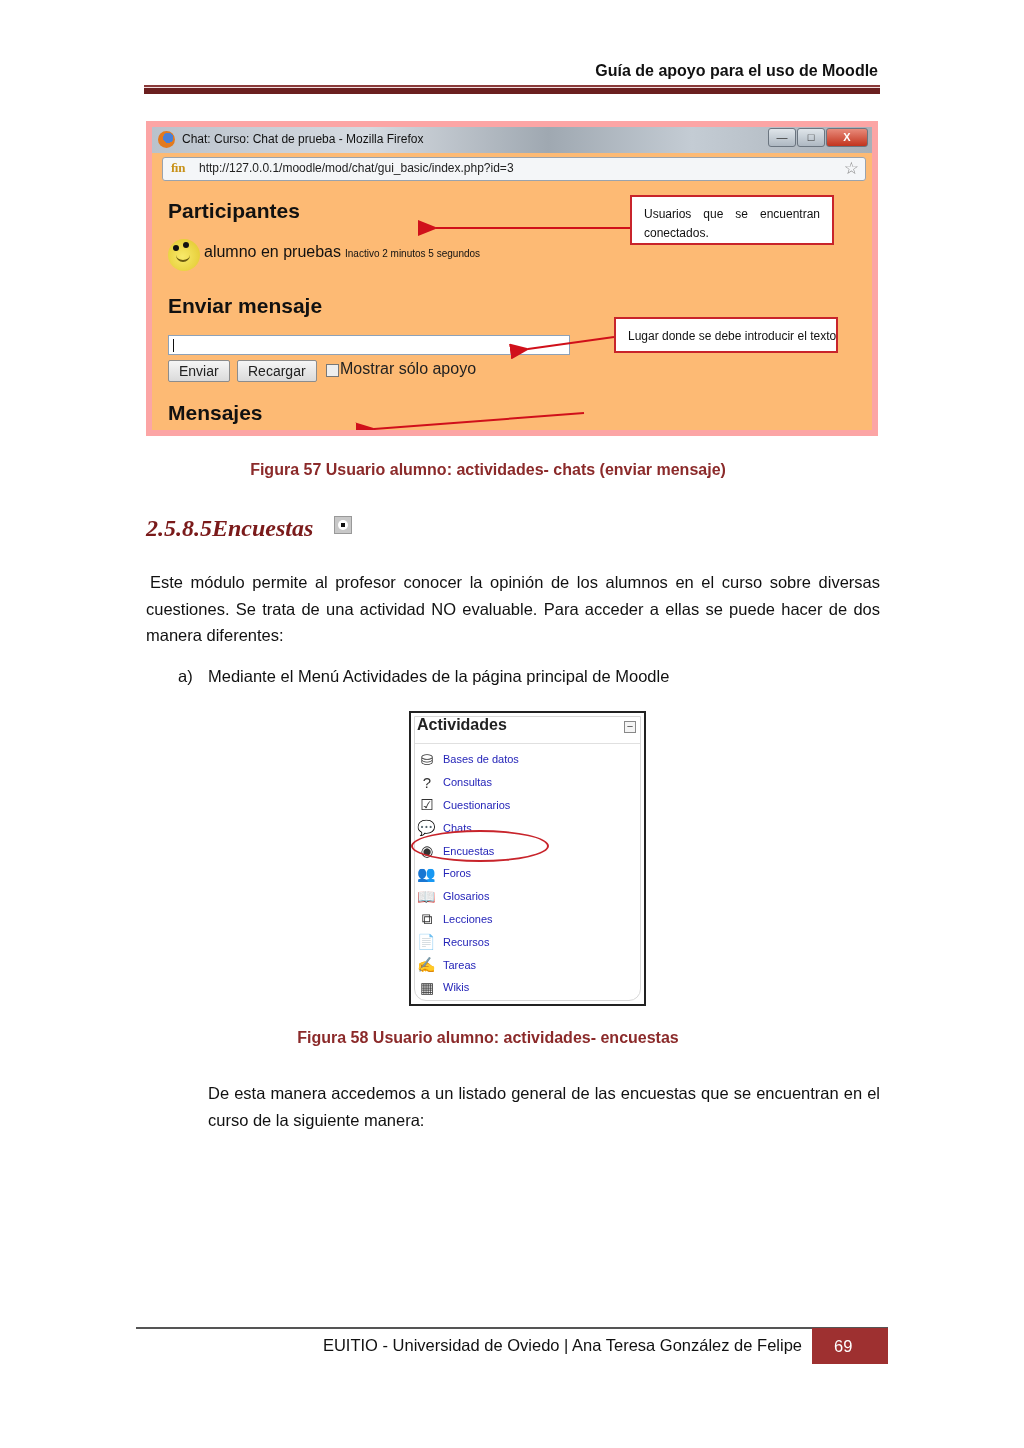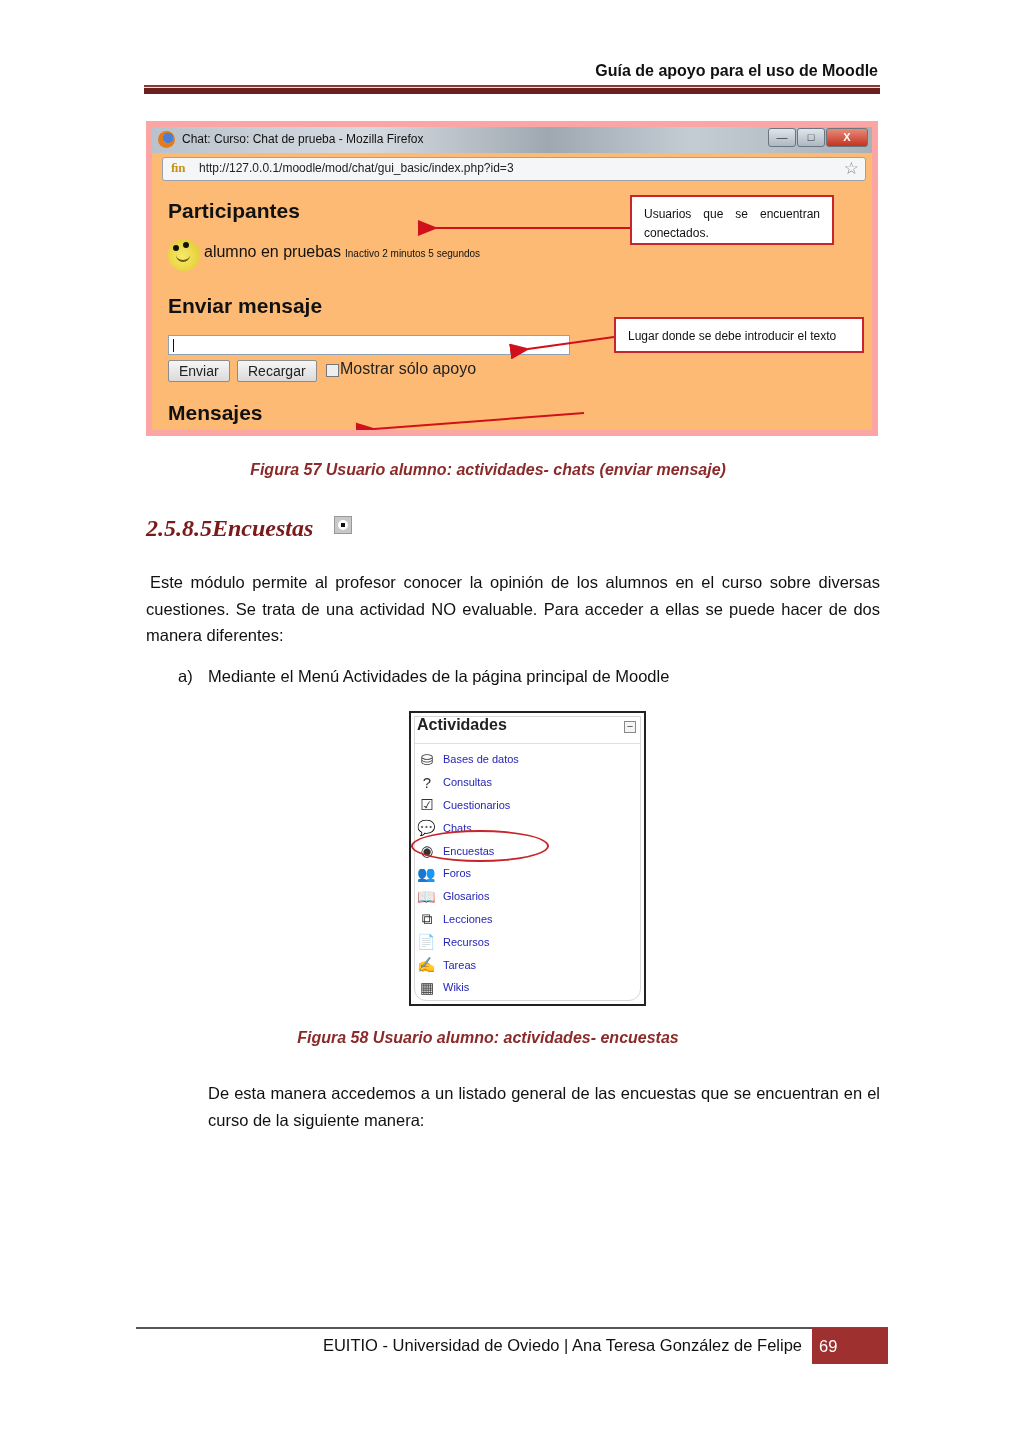--- a/index.html
+++ b/index.html
@@ -42,21 +42,21 @@
   .cbtn { position: absolute; top: 233px; height: 22px; padding: 0 10px; border: 1px solid #8c8c8c; border-radius: 2px;
           background: linear-gradient(#f6f6f6, #dadada); font-size: 14px; line-height: 20px; color: #222; font-family: "Liberation Sans", sans-serif; }
   .chk { position: absolute; left: 174px; top: 237px; width: 11px; height: 11px; border: 1px solid #777; background: #eee; }
   .chk-label { position: absolute; left: 188px; top: 233px; font-size: 16px; color: #222; }
 
   .callout { position: absolute; border: 2px solid #c8242b; background: #fff; box-sizing: border-box;
              font-size: 12px; color: #111; padding: 8px 12px; line-height: 19px; }
   .callout.just { text-align: justify; text-align-last: left; }
   svg.arrows { position: absolute; left: 0; top: 0; }
 
-  .caption { position: absolute; left: 0; width: 976px; text-align: center; font-style: italic; font-weight: bold;
+  .caption { position: absolute; left: 0; width: 976px; text-align: center; font-weight: bold;
              color: #8b2a2a; font-size: 16px; }
 
   .sec-h { position: absolute; left: 146px; top: 515px; font-family: "Liberation Serif", serif; font-style: italic; font-weight: bold;
            font-size: 24px; color: #7a1a1a; }
   .sec-icon { position: absolute; left: 334px; top: 516px; width: 18px; height: 18px; background: #c8c8c8; border: 1px solid #999; box-sizing: border-box; }
   .sec-icon::after { content: ""; position: absolute; left: 3px; top: 3px; width: 10px; height: 10px; border-radius: 50%;
                      background: radial-gradient(circle, #111 0 30%, #fff 32% 100%); }
 
   .para { position: absolute; left: 146px; width: 734px; font-size: 16.5px; line-height: 26.5px; color: #111; text-align: justify; }
   .li { position: absolute; left: 178px; top: 667px; font-size: 16.5px; color: #111; }
@@ -74,21 +74,21 @@
   .act-item { height: 22.8px; display: flex; align-items: center; }
   .act-icon { width: 20px; height: 19px; margin-right: 6px; display: inline-flex; align-items: center; justify-content: center;
               font-size: 15px; line-height: 1; color: #333; }
   .act-link { font-size: 11px; color: #2424b8; }
   .circle-mark { position: absolute; left: 0px; top: 117px; width: 138px; height: 32px; border: 2px solid #c8242b; border-radius: 50%; box-sizing: border-box; }
 
   
   .ftr-rule { position: absolute; left: 136px; top: 1327px; width: 752px; height: 2px; background: #555; }
   .ftr-text { position: absolute; right: 222px; top: 1336px; font-size: 16.5px; color: #111; }
   .ftr-page { position: absolute; left: 812px; top: 1328px; width: 76px; height: 36px; background: #9e3030; color: #fff;
-              font-size: 16.5px; line-height: 36px; padding-left: 7px; box-sizing: border-box; }
+              font-size: 16.5px; line-height: 36px; padding-left: 22px; box-sizing: border-box; }
 </style>
 </head>
 <body>
 
 <div class="hdr-title">Guía de apoyo para el uso de Moodle</div>
 <div class="hdr-rule"></div>
 
 <div class="fig57">
   <div class="titlebar">
     <span class="ff-icon"></span>
@@ -125,21 +125,21 @@
       <marker id="ah" markerWidth="10" markerHeight="8" refX="1" refY="4" orient="auto">
         <path d="M10,0 L0,4 L10,8 z" fill="#d0101a"></path>
       </marker>
     </defs>
     <line x1="478" y1="101" x2="284" y2="101" stroke="#d0101a" stroke-width="2" marker-end="url(#ah)"></line>
     <line x1="462" y1="210" x2="376" y2="222" stroke="#d0101a" stroke-width="2" marker-end="url(#ah)"></line>
     <line x1="432" y1="286" x2="222" y2="302" stroke="#d0101a" stroke-width="2" marker-end="url(#ah)"></line>
   </svg>
 
   <div class="callout just" style="left:478px; top:68px; width:204px; height:50px;">Usuarios que se encuentran conectados.</div>
-  <div class="callout" style="left:462px; top:190px; width:250px; height:36px; white-space:nowrap;">Lugar donde se debe introducir el texto</div>
+  <div class="callout" style="left:462px; top:190px; width:224px; height:36px; white-space:nowrap;">Lugar donde se debe introducir el texto</div>
 </div>
 <div class="caption" style="top:461px;">Figura 57 Usuario alumno: actividades- chats (enviar mensaje)</div>
 
 <div class="sec-h">
   <span>2.5.8.5</span><span>Encuestas</span>
 </div>
 <div class="sec-icon"></div>
 
 <div class="para" style="top:569px; text-indent:4px;">Este módulo permite al profesor conocer la opinión de los alumnos en el curso sobre diversas cuestiones. Se trata de una actividad NO evaluable. Para acceder a ellas se puede hacer de dos manera diferentes:</div>
 <div class="li">

